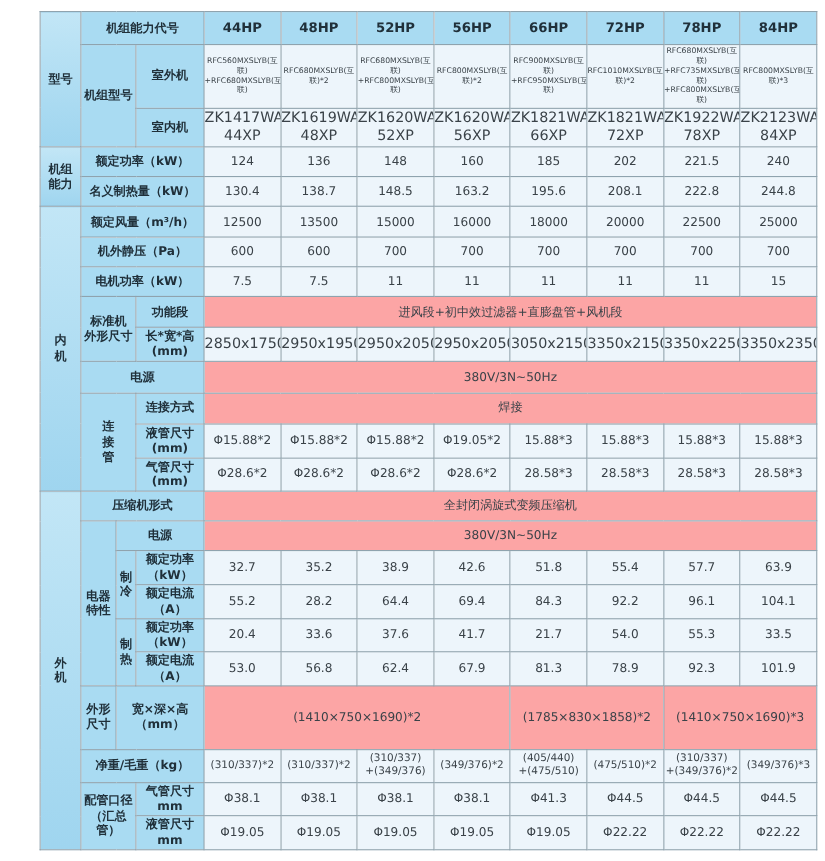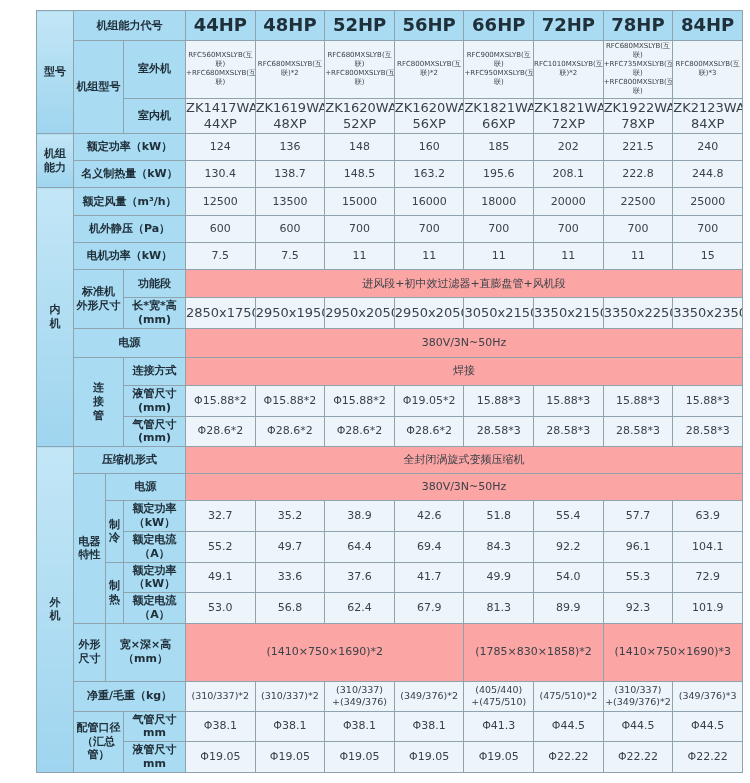--- a/index.html
+++ b/index.html
@@ -5,21 +5,21 @@
   html,body{margin:0;padding:0;background:#ffffff;}
   body{width:750px;height:783px;position:relative;font-family:"DejaVu Sans","Liberation Sans",sans-serif;}
   .table-wrap{position:absolute;left:36px;top:10px;width:707px;}
   table{border-collapse:collapse;table-layout:fixed;width:707px;}
   td{border:1px solid #8fa3ae;text-align:center;vertical-align:middle;
      white-space:pre-line;color:#3a4248;font-size:11px;line-height:1.25;
      padding:1px 0;overflow:hidden;}
   
   td.g{background:linear-gradient(180deg,#c2e6f6,#9fd5ef);font-weight:bold;color:#20303a;}
   td.lab{background:#a9dbf2;font-weight:bold;color:#20303a;}
-  td.colhead{background:#a9dbf2;font-weight:bold;color:#20303a;font-size:18px;}
+  td.colhead{background:#a9dbf2;font-weight:bold;color:#20303a;font-size:12px;}
   
   td.data{background:#edf5fb;}
   td.span{background:#fca5a5;}
   td.tiny{font-size:7px;line-height:1.3;}
   td.small{font-size:13px;}
   td.mid{font-size:9.5px;}
 </style>
 </head>
 <body>
 
@@ -214,49 +214,49 @@
           <td class="data">38.9</td>
           <td class="data">42.6</td>
           <td class="data">51.8</td>
           <td class="data">55.4</td>
           <td class="data">57.7</td>
           <td class="data">63.9</td>
         </tr>
   <tr style="height:30px">
     <td class="lab">额定电流（A）</td>
   <td class="data">55.2</td>
-          <td class="data">49.7</td>
+          <td class="data">28.2</td>
           <td class="data">64.4</td>
           <td class="data">69.4</td>
           <td class="data">84.3</td>
           <td class="data">92.2</td>
           <td class="data">96.1</td>
           <td class="data">104.1</td>
         </tr>
   <tr style="height:29px">
     <td class="lab" rowspan="2">制
 热</td>
     <td class="lab">额定功率（kW）</td>
-  <td class="data">49.1</td>
+  <td class="data">20.4</td>
           <td class="data">33.6</td>
           <td class="data">37.6</td>
           <td class="data">41.7</td>
-          <td class="data">49.9</td>
+          <td class="data">21.7</td>
           <td class="data">54.0</td>
           <td class="data">55.3</td>
-          <td class="data">72.9</td>
+          <td class="data">33.5</td>
         </tr>
   <tr style="height:26px">
     <td class="lab">额定电流（A）</td>
   <td class="data">53.0</td>
           <td class="data">56.8</td>
           <td class="data">62.4</td>
           <td class="data">67.9</td>
           <td class="data">81.3</td>
-          <td class="data">89.9</td>
+          <td class="data">78.9</td>
           <td class="data">92.3</td>
           <td class="data">101.9</td>
         </tr>
   <tr style="height:58px">
     <td class="lab">外形
 尺寸</td>
     <td class="lab" colspan="2">宽×深×高（mm）</td>
     <td class="span" colspan="4">(1410×750×1690)*2</td>
     <td class="span" colspan="2">(1785×830×1858)*2</td>
     <td class="span" colspan="2">(1410×750×1690)*3</td>

